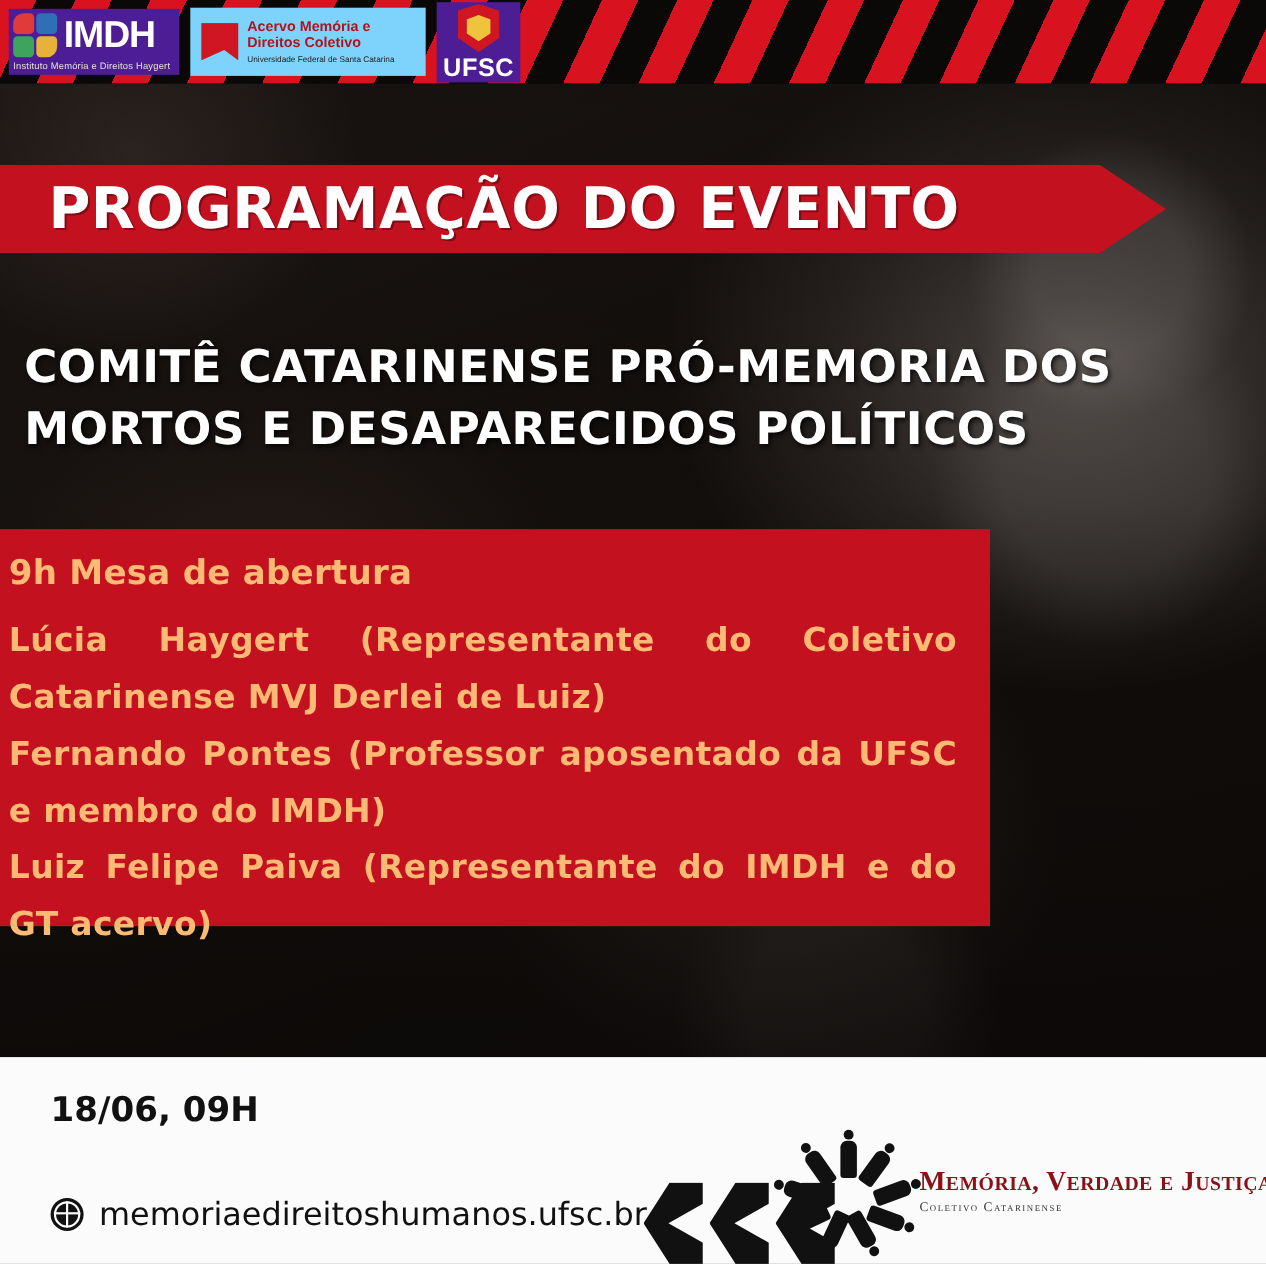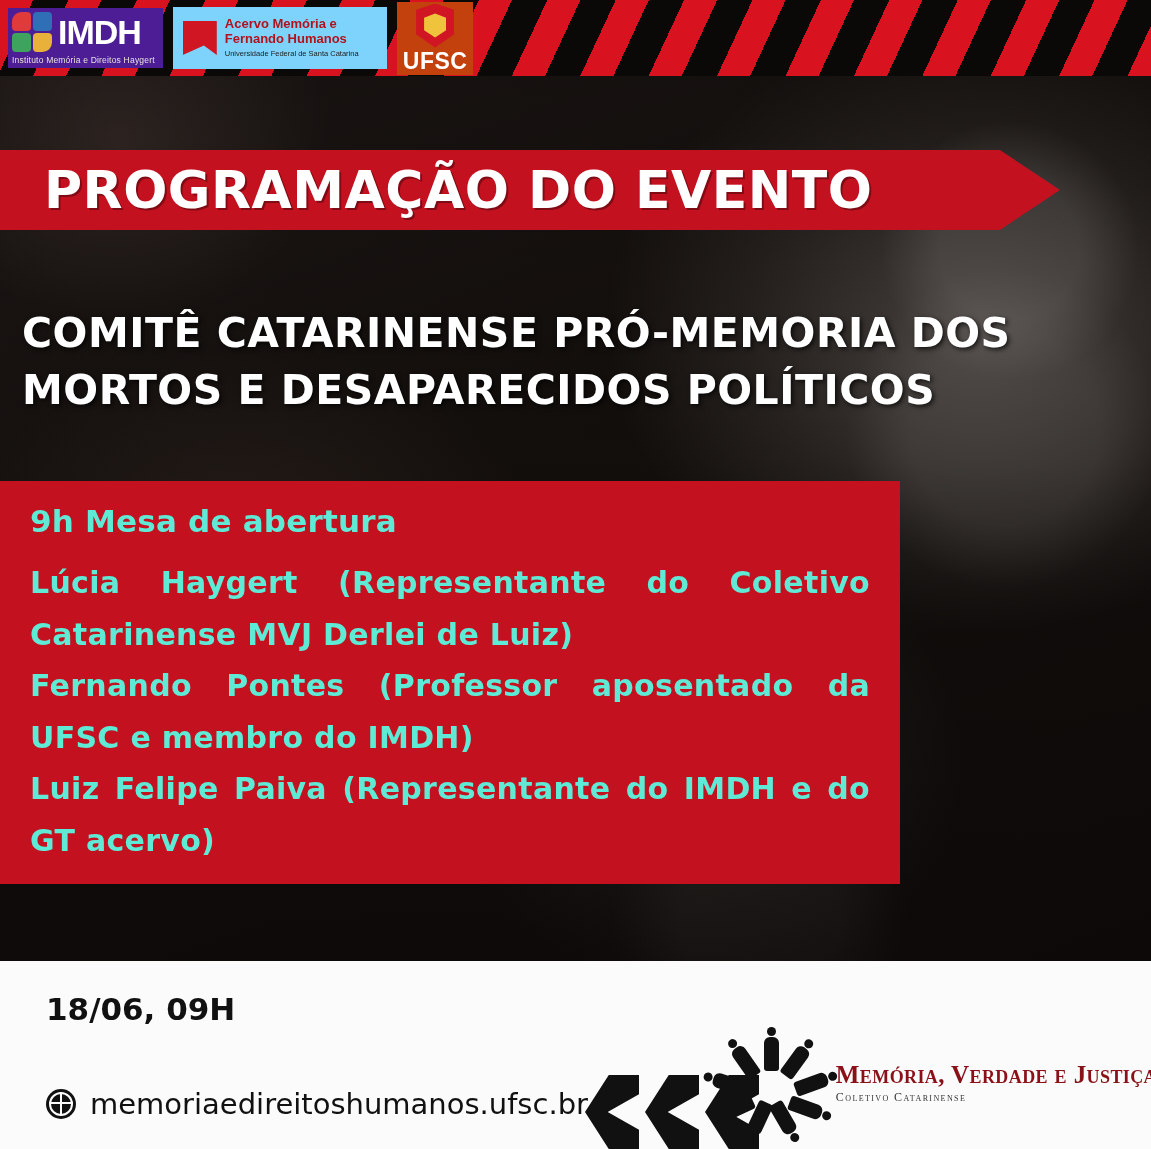--- a/index.html
+++ b/index.html
@@ -86,21 +86,21 @@
   }
   .acervo-flag::before {
     content: ""; position: absolute; inset: 0;
     background: #cf1622;
     clip-path: polygon(0 0, 100% 0, 100% 100%, 62% 72%, 0 100%);
   }
   .acervo-text { line-height: 1.12; }
   .acervo-t1 { color: #b2121c; font-weight: bold; font-size: 13px; }
   .acervo-t2 { color: #222; font-size: 7.5px; margin-top: 4px; }
 
-  .logo-ufsc { display: flex; flex-direction: column; align-items: center; background: #c2410c; padding: 2px 6px; }
+  .logo-ufsc { display: flex; flex-direction: column; align-items: center; background: #4c1d95; padding: 2px 6px; }
   .ufsc-crest {
     width: 38px; height: 44px; position: relative;
     background: #cf1622;
     clip-path: polygon(50% 0, 100% 14%, 100% 70%, 50% 100%, 0 70%, 0 14%);
     display: flex; align-items: center; justify-content: center;
   }
   .ufsc-crest::after {
     content: ""; width: 22px; height: 26px; background: #f0c33c;
     clip-path: polygon(50% 4%, 100% 20%, 100% 68%, 50% 96%, 0 68%, 0 20%);
   }
@@ -124,24 +124,24 @@
   .subtitle {
     position: absolute; top: 305px; left: 22px; width: 1030px;
     color: #fff; font-size: 41px; font-weight: bold; line-height: 1.38;
     letter-spacing: 0.5px;
     text-shadow: 2px 2px 5px rgba(0,0,0,0.75);
     font-family: "DejaVu Sans", sans-serif;
   }
 
   
   .program {
-    position: absolute; top: 481px; left: 0; width: 900px; height: 403px;
+    position: absolute; top: 481px; left: 0; width: 900px; height: 361px;
     background: #c41120;
-    padding: 22px 30px 18px 30px;
-    color: #5eead4;
+    padding: 22px 30px 18px 8px;
+    color: #fdba74;
   }
   .program .ph {
     font-size: 31px; font-weight: bold; letter-spacing: .2px;
     margin-bottom: 18px;
     font-family: "DejaVu Sans", sans-serif;
   }
   .program .pitem {
     font-size: 30px; font-weight: bold; line-height: 1.72;
     text-align: justify; text-justify: inter-word;
     font-family: "DejaVu Sans", sans-serif;
@@ -240,21 +240,21 @@
           </span>
         <span class="imdh-word">IMDH</span>
       </div>
       <span class="imdh-sub">Instituto Memória e Direitos Haygert</span>
     </div>
 
     <div class="logo-acervo">
       <span class="acervo-flag"></span>
       <span class="acervo-text">
         <div class="acervo-t1">Acervo Memória e</div>
-        <div class="acervo-t1">Fernando Humanos</div>
+        <div class="acervo-t1">Direitos Coletivo</div>
         <div class="acervo-t2">Universidade Federal de Santa Catarina</div>
       </span>
     </div>
 
     <div class="logo-ufsc">
       <span class="ufsc-crest"></span>
       <span class="ufsc-word">UFSC</span>
     </div>
 
   </div>

